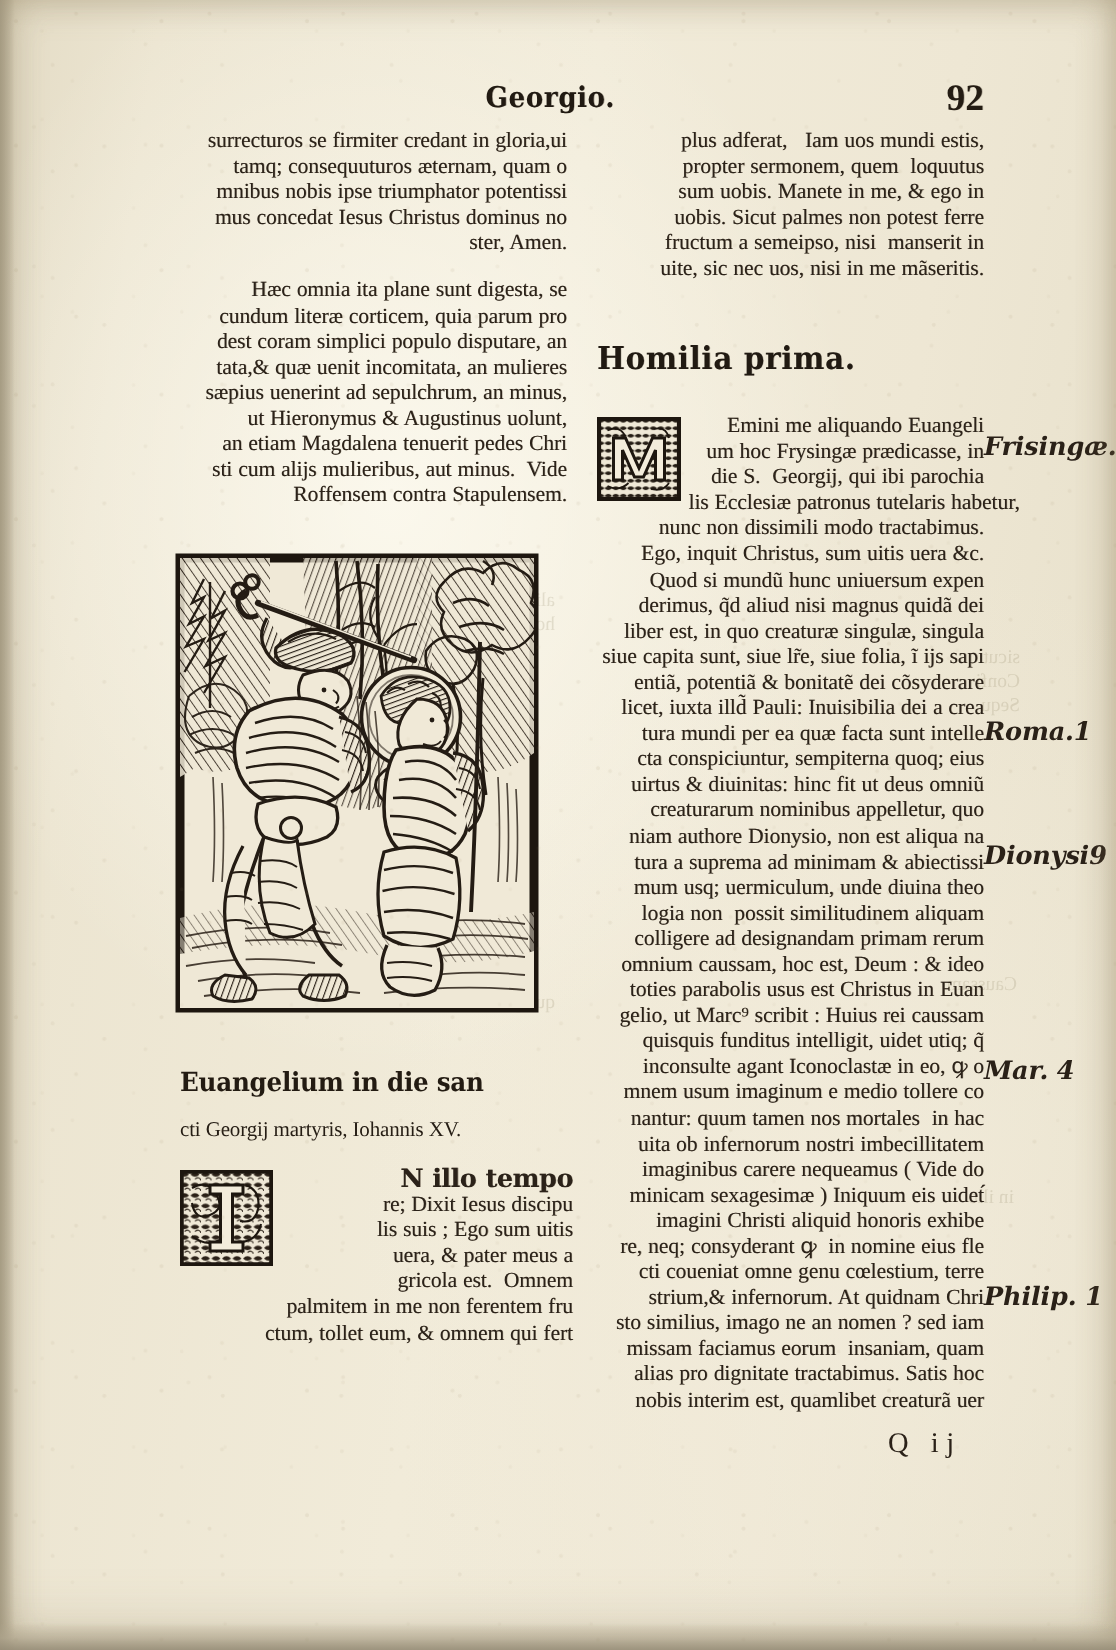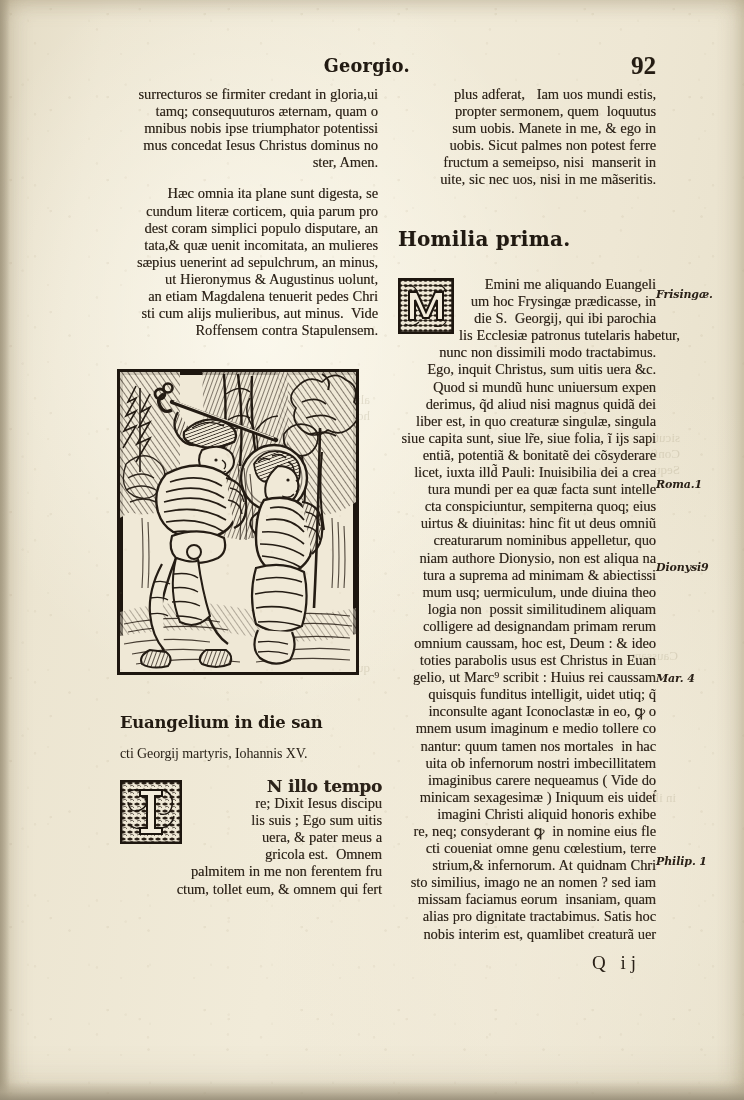--- a/index.html
+++ b/index.html
@@ -183,21 +183,21 @@
     text-shadow: .4px .3px 0 rgba(40,30,18,.35);
   }
 
   
   .marg {
     position: absolute;
     left: 656px;
     font-family: "DejaVu Serif", "Liberation Serif", serif;
     font-weight: 700;
     font-style: italic;
-    font-size: 11px;
+    font-size: 17px;
     color: #2a2118;
     white-space: pre;
     letter-spacing: -.1px;
   }
 
   
   #signature {
     position: absolute;
     left: 592px; top: 952px;
     font-family: "Liberation Serif", serif;
@@ -592,21 +592,21 @@
         <span class="ln">missam faciamus eorum  insaniam, quam</span>
         <span class="ln">alias pro dignitate tractabimus. Satis hoc</span>
         <span class="ln">nobis interim est, quamlibet creaturã uer</span>
       </div>
     </div>
   </div>
 
   <div class="marg" style="top:288px">Frisingæ.</div>
   <div class="marg" style="top:478px">Roma.1</div>
   <div class="marg" style="top:561px">Dionysi9</div>
-  <div class="marg" style="top:672px">Mar. 4</div>
+  <div class="marg" style="top:704px">Mar. 4</div>
   <div class="marg" style="top:855px">Philip. 1</div>
 
   <div id="signature">Q ij</div>
 
   <div id="grain"></div>
   <div id="edges"></div>
   <div id="sheet-left"></div>
   <div id="sheet-bottom"></div>
 </div>
 

